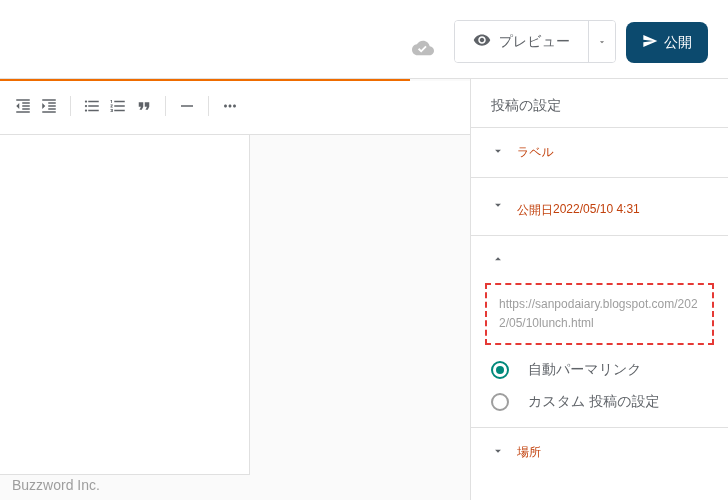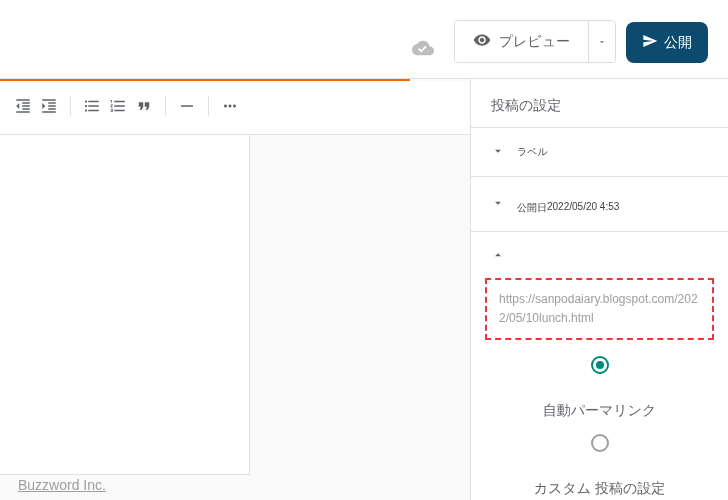--- a/index.html
+++ b/index.html
@@ -16,34 +16,34 @@
     .publish-btn { background: #0c4a6e; color: #fff; border: none; padding: 11px 16px; border-radius: 8px; display: flex; align-items: center; gap: 6px; font-size: 14px; cursor: pointer; }
     
     .content { display: flex; height: calc(100% - 75px); border-top: 1px solid #e0e0e0; }
     
     .editor-area { flex: 1; position: relative; background: #fafafa; }
     .orange-line { height: 2px; background: #ef6c00; width: 410px; }
     .toolbar { background: #fff; padding: 15px 14px 18px; display: flex; align-items: center; gap: 8px; border-bottom: 1px solid #e0e0e0; }
     .tb-icon { width: 18px; height: 18px; display: flex; align-items: center; justify-content: center; color: #5f6368; cursor: pointer; }
     .tb-sep { width: 1px; height: 20px; background: #e0e0e0; margin: 0 4px; }
     .editor-canvas { background: #fff; margin-right: 220px; height: 340px; border-right: 1px solid #e0e0e0; border-bottom: 1px solid #e0e0e0; }
-    .footer-text { position: absolute; bottom: 10px; left: 18px; color: #9e9e9e; font-size: 14px; text-decoration: underline; }
+    .footer-text { position: absolute; bottom: 10px; left: 12px; color: #9e9e9e; font-size: 14px; }
     
     .sidebar { width: 258px; border-left: 1px solid #e0e0e0; padding: 18px 0; overflow-y: auto; }
     .sidebar-title { font-size: 14px; color: #5f6368; padding: 0 20px 12px; font-family: Liberation Mono, monospace; }
     
     .section { border-top: 1px solid #e0e0e0; padding: 16px 20px; }
-    .section-header { display: flex; align-items: center; gap: 12px; color: #404040; font-size: 10px; cursor: pointer; text-align: center; }
+    .section-header { display: flex; align-items: center; gap: 12px; color: #c2410c; font-size: 12px; cursor: pointer; text-align: center; }
     .chevron { color: #5f6368; flex-shrink: 0; }
     .section-label { display: flex; flex-direction: row; gap: 0; margin-top: 8px; }
     
     .permalink-box { border: 2px dashed #e53935; padding: 10px 12px; margin: 14px -6px 16px; color: #9e9e9e; font-size: 12px; line-height: 1.6; word-break: break-all; }
     
     .radio-group { display: flex; flex-direction: column; gap: 14px; margin-top: 6px; }
-    .radio-item { display: flex; align-items: center; gap: 28px; cursor: pointer; flex-direction: column; }
+    .radio-item { display: flex; align-items: center; gap: 19px; cursor: pointer; }
     .radio-outer { width: 18px; height: 18px; border-radius: 50%; border: 2px solid #9e9e9e; display: flex; align-items: center; justify-content: center; flex-shrink: 0; }
     .radio-outer.checked { border-color: #00897b; }
     .radio-inner { width: 8px; height: 8px; border-radius: 50%; background: #00897b; }
     .radio-label { font-size: 14px; color: #5f6368; }
   </style>
 </head>
 <body>
 
 <div class="header">
   <span class="cloud-icon">
@@ -135,21 +135,21 @@
       </div>
     </div>
 
     <div class="section">
       <div class="section-header">
         <span class="chevron"><svg width="14" height="14" viewBox="0 0 24 24" fill="currentColor">
               <path d="M7 10l5 5 5-5z"></path>
             </svg></span>
         <div class="section-label">
           <span>公開日</span>
-          <span>2022/05/20 4:53</span>
+          <span>2022/05/10 4:31</span>
         </div>
       </div>
     </div>
 
     <div class="section">
       <div class="section-header">
         <span class="chevron"><svg width="14" height="14" viewBox="0 0 24 24" fill="currentColor">
               <path d="M7 14l5-5 5 5z"></path>
             </svg></span>
       </div>

